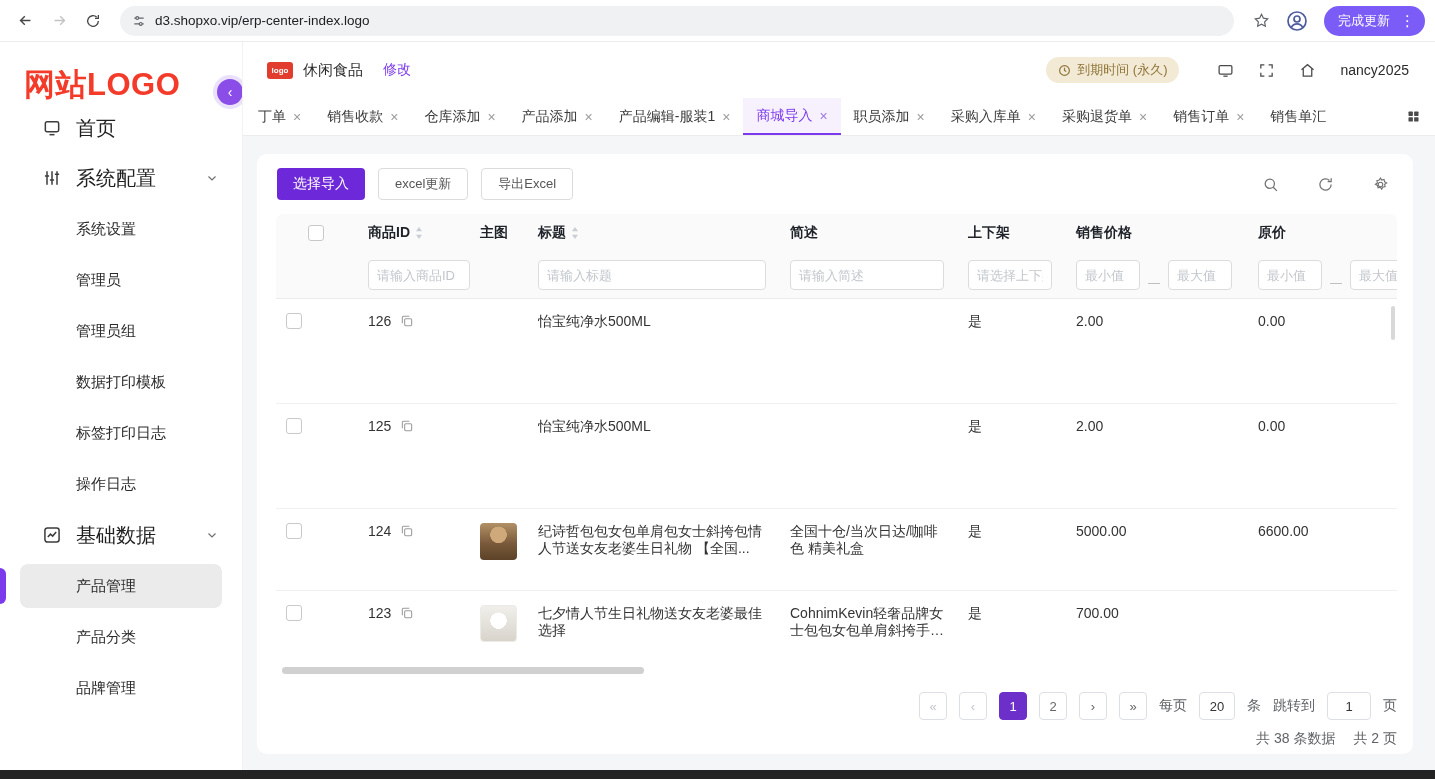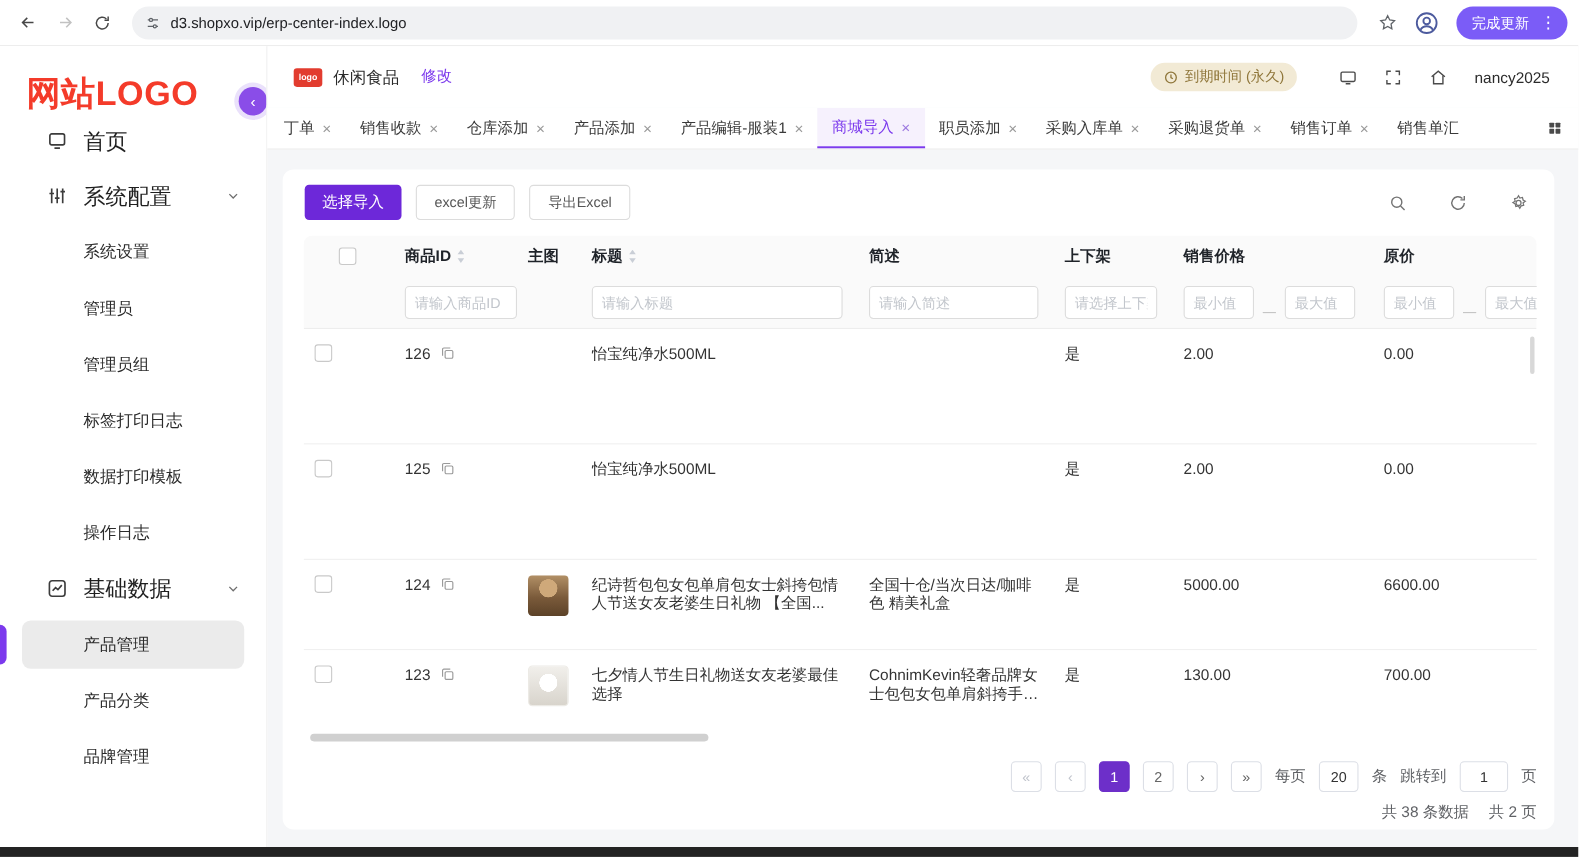--- a/index.html
+++ b/index.html
@@ -211,24 +211,24 @@
       <div class="menu-sub">
         <span>系统设置</span>
       </div>
       <div class="menu-sub">
         <span>管理员</span>
       </div>
       <div class="menu-sub">
         <span>管理员组</span>
       </div>
       <div class="menu-sub">
+        <span>数据打印模板</span>
+      </div>
+      <div class="menu-sub">
         <span>标签打印日志</span>
-      </div>
-      <div class="menu-sub">
-        <span>数据打印模板</span>
       </div>
       <div class="menu-sub">
         <span>操作日志</span>
       </div>
       <div class="menu-item">
         <span class="mi-icon">
           <svg width="20" height="20" viewBox="0 0 24 24" fill="none" stroke="currentColor" stroke-width="1.8">
               <rect x="3.5" y="3.5" width="17" height="17" rx="3"></rect>
               <path d="M7 14.5l3.2-3.5 2.6 2.3 4.2-5"></path>
             </svg>
@@ -523,21 +523,20 @@
             <div class="cell">
               <div class="pimg white"></div>
             </div>
             <div class="cell">
                 <span class="clamp2">七夕情人节生日礼物送女友老婆最佳选择</span>
               </div>
             <div class="cell">
                 <span class="clamp2">CohnimKevin轻奢品牌女士包包女包单肩斜挎手提七夕情人节生日礼物...</span>
               </div>
             <div class="cell">是</div>
-            <div class="cell">130.00</div>
             <div class="cell">700.00</div>
           </div>
 
           <div class="vthumb"></div>
         </div>
 
         <div class="hscroll">
           <div class="hthumb"></div>
         </div>
 

